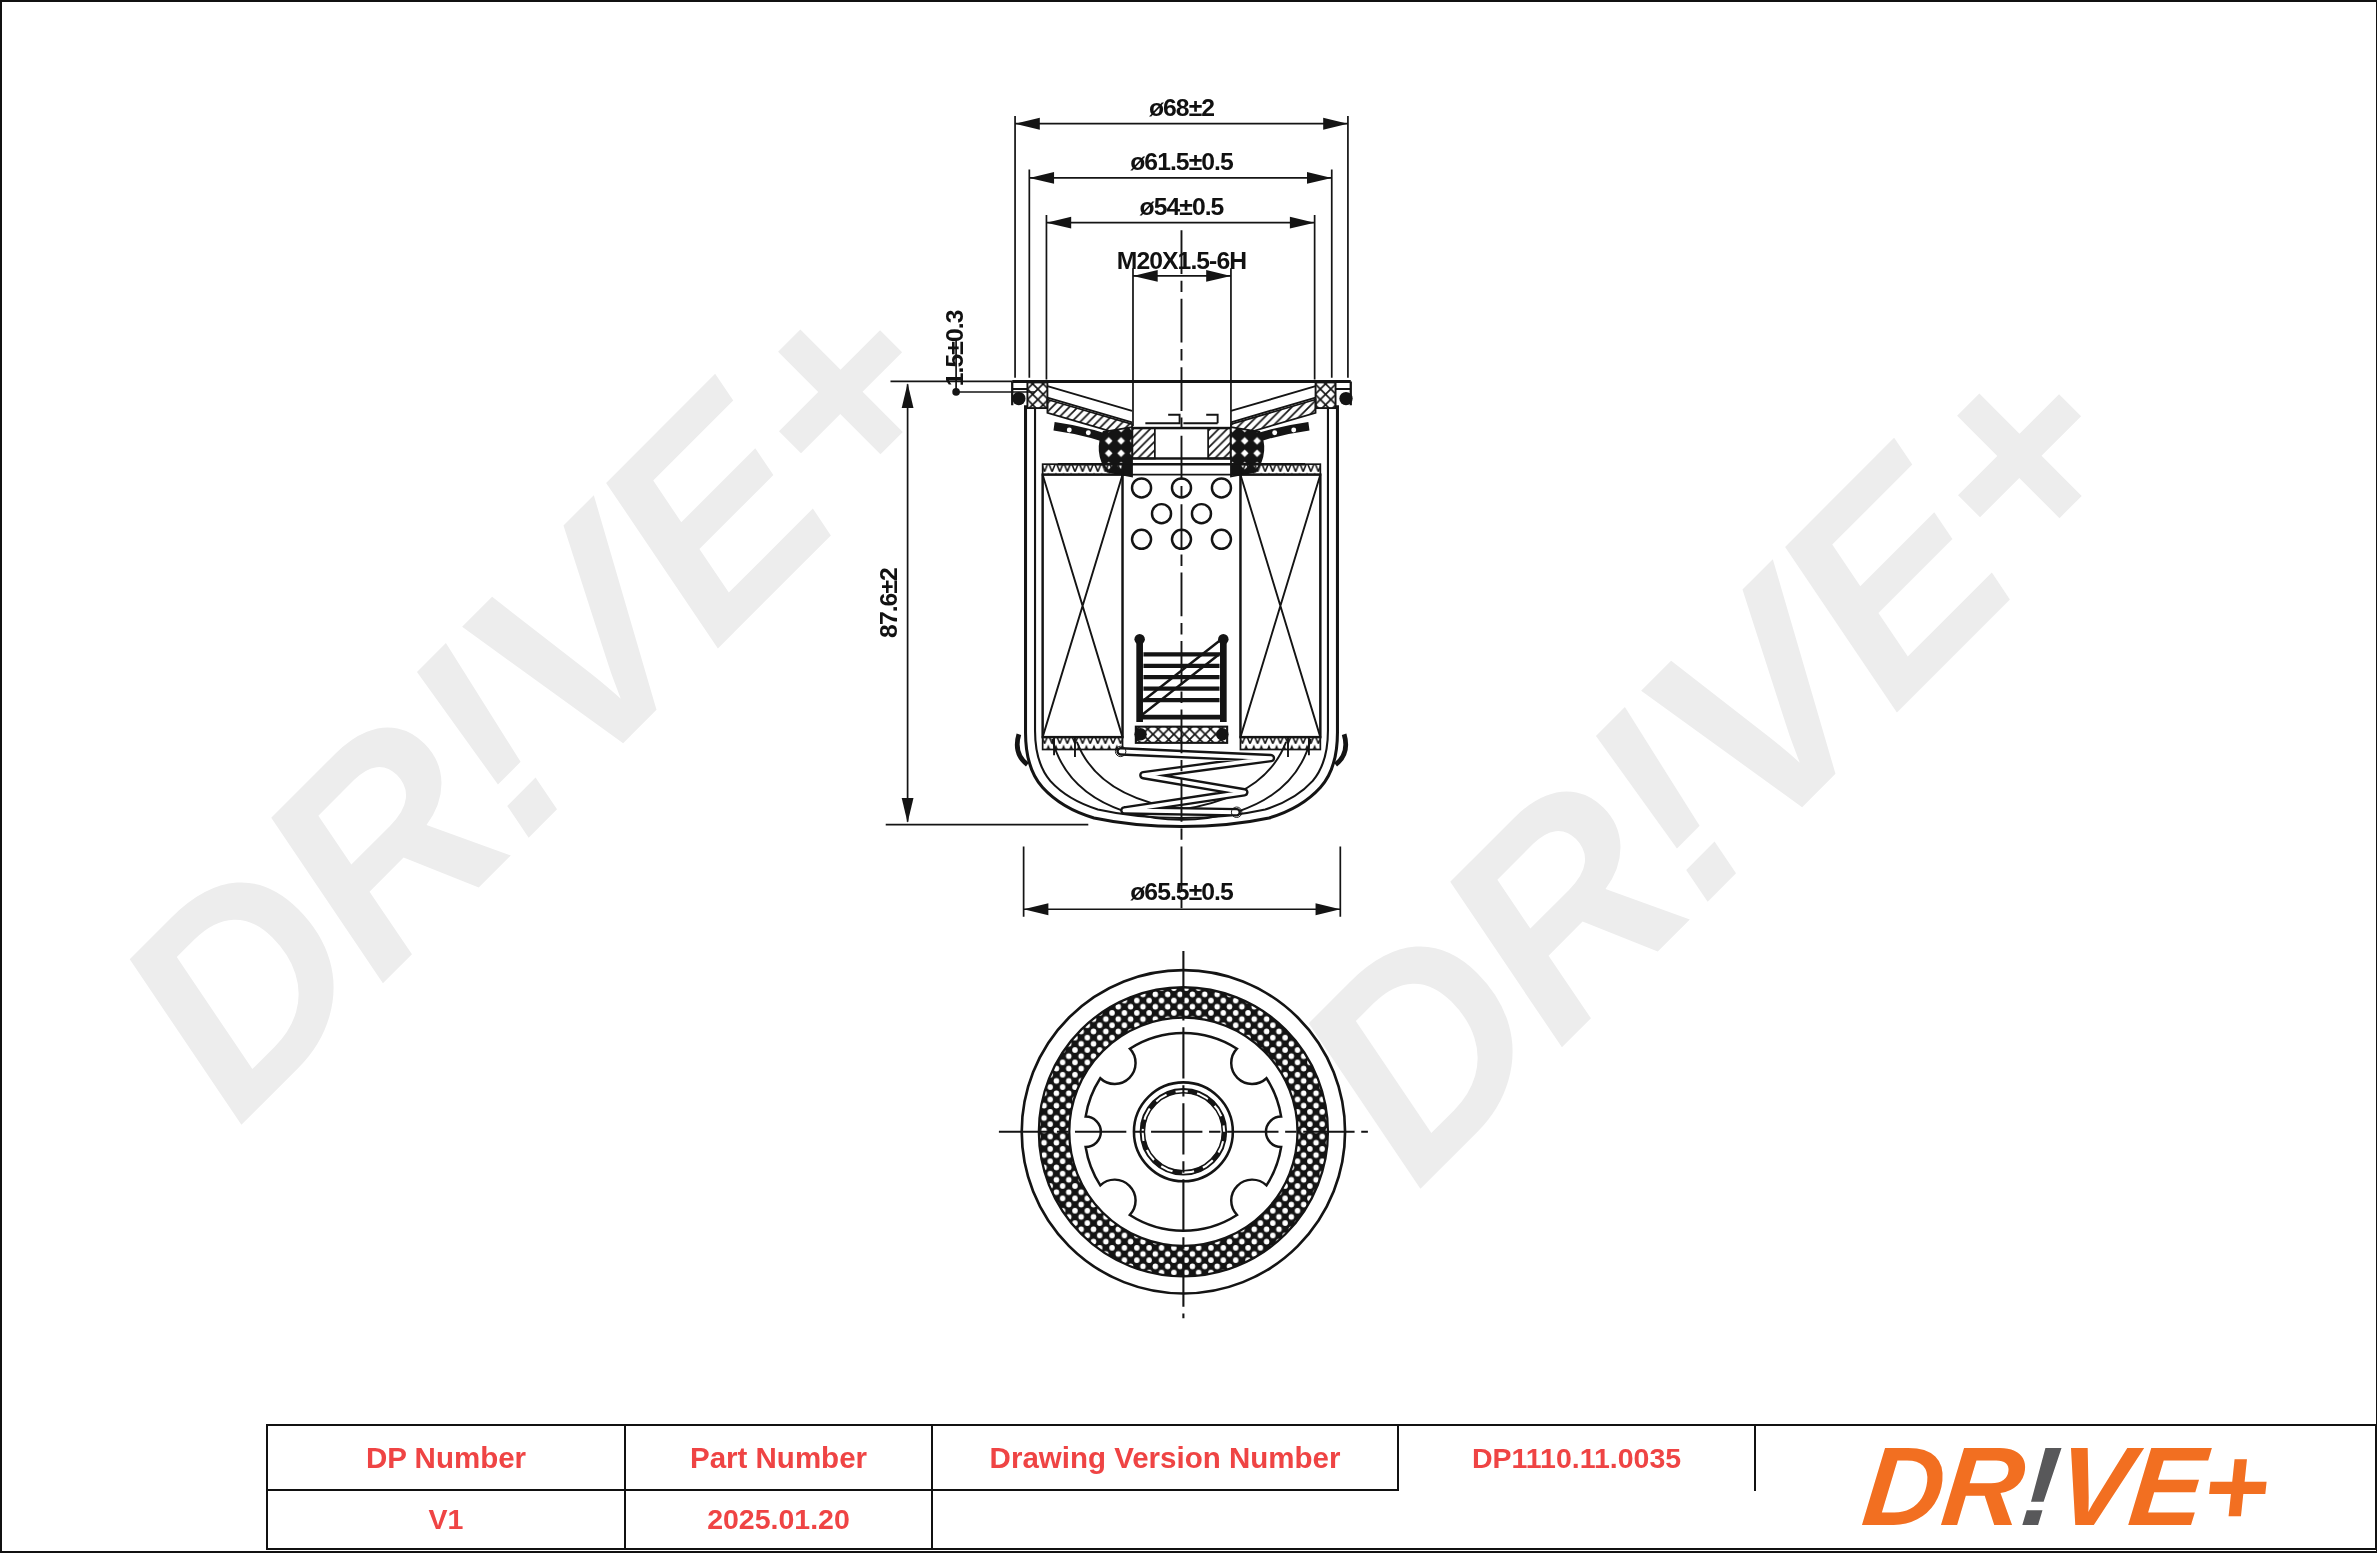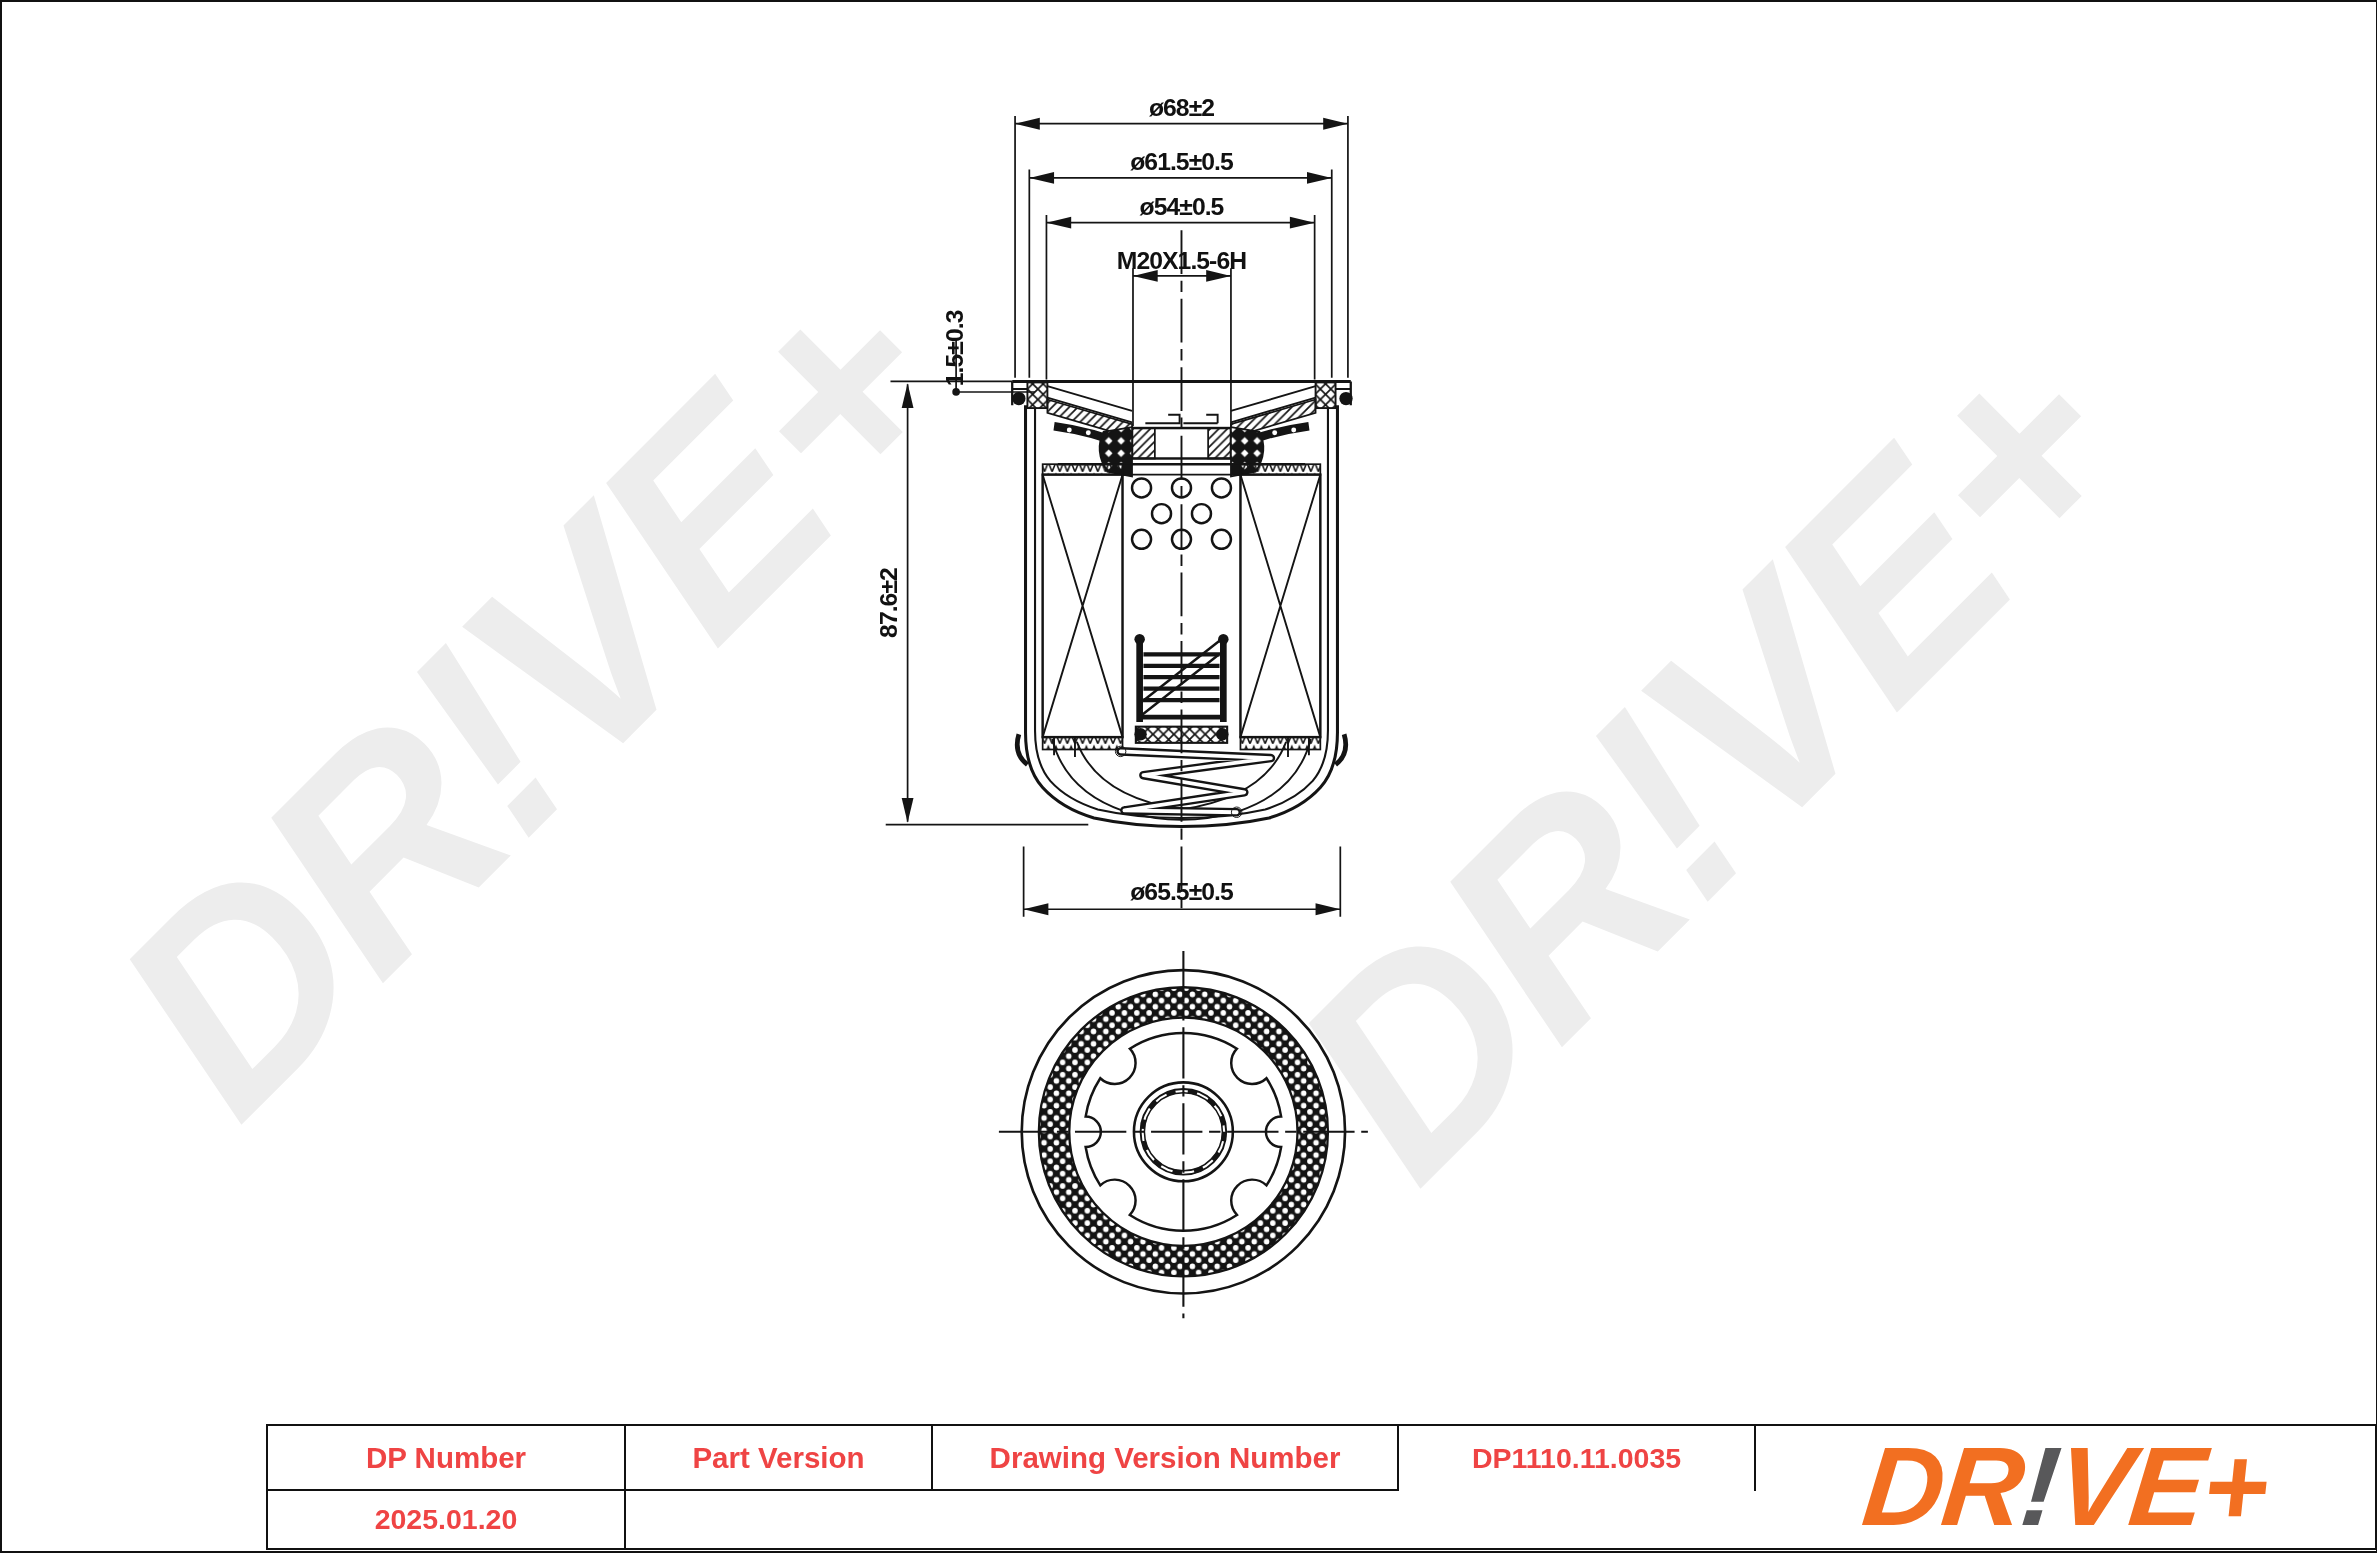--- a/index.html
+++ b/index.html
@@ -220,23 +220,24 @@
       <text class="dim" x="1240" y="224" text-anchor="middle">ø54±0.5</text>
       <text class="dim" x="1240" y="281" text-anchor="middle">M20X1.5-6H</text>
       <text class="dim" transform="translate(1010,404) rotate(-90)">1.5±0.3</text>
       <text class="dim" transform="translate(941,632) rotate(-90)" text-anchor="middle">87.6±2</text>
       <text class="dim" x="1240" y="944" text-anchor="middle">ø65.5±0.5</text>
     </g>
   </svg>
 
   <div class="spec-table">
     <div class="cell hd cb">DP Number</div>
-    <div class="cell hd cb">Part Version</div>
+    <div class="cell hd cb">Part Number</div>
     <div class="cell hd cb">Drawing Version Number</div>
     <div class="logo-cell">
       <div class="logo"><span>DR</span><span class="bang">!</span><span>VE+</span></div>
     </div>
     <div class="cell val cb">DP1110.11.0035</div>
+    <div class="cell val cb">V1</div>
     <div class="cell val cb">2025.01.20</div>
   </div>
 
 </div>
 
 
 </body></html>

